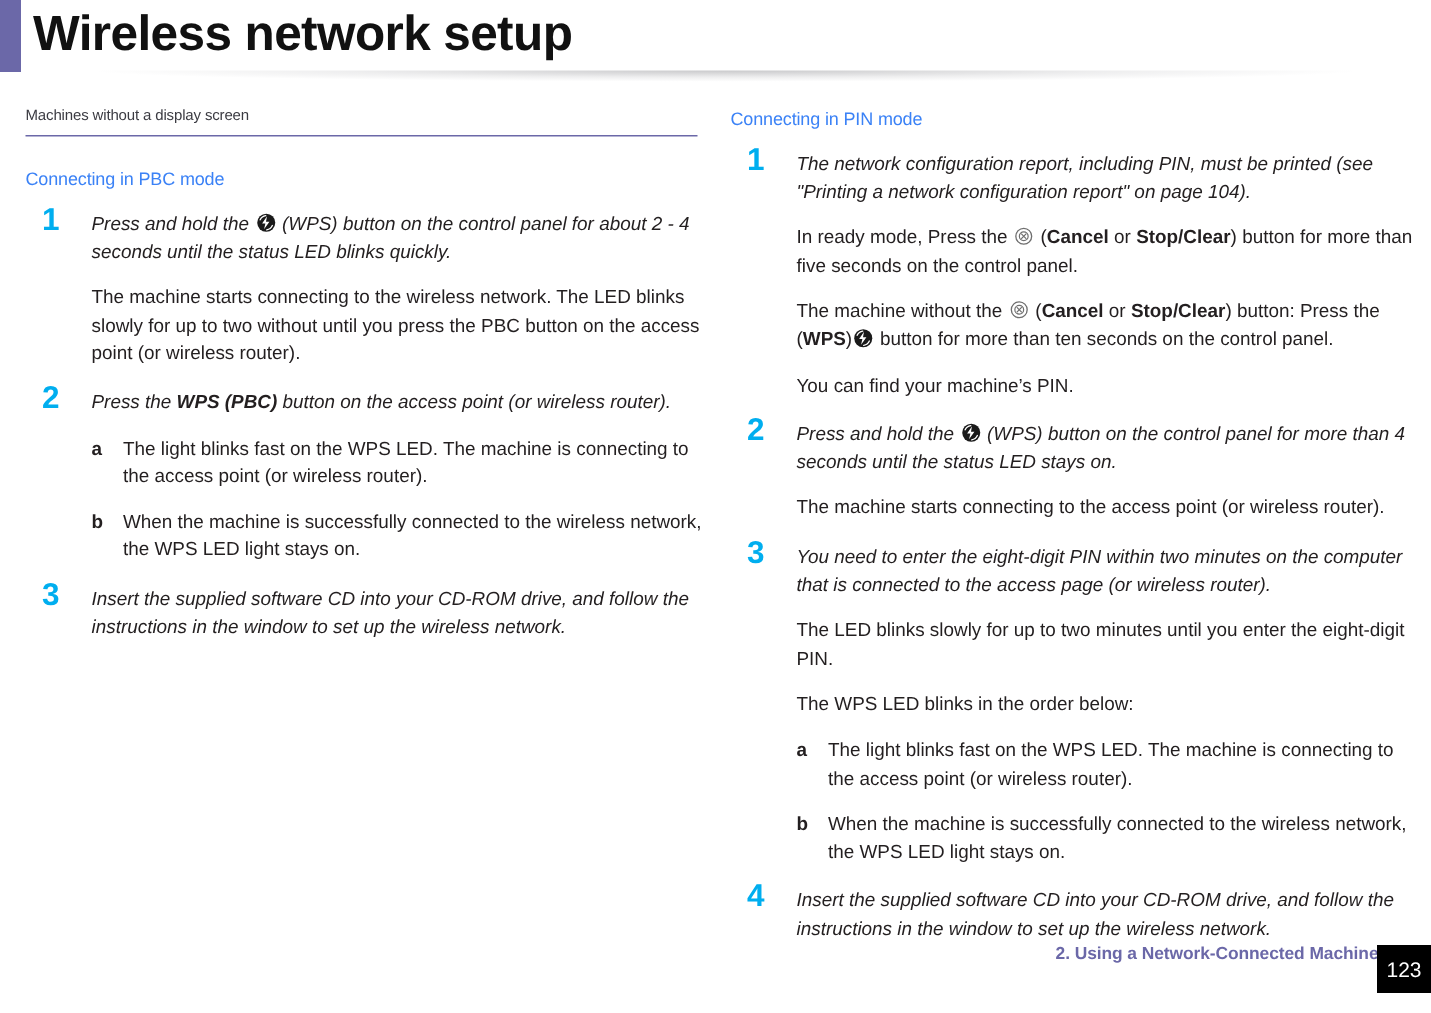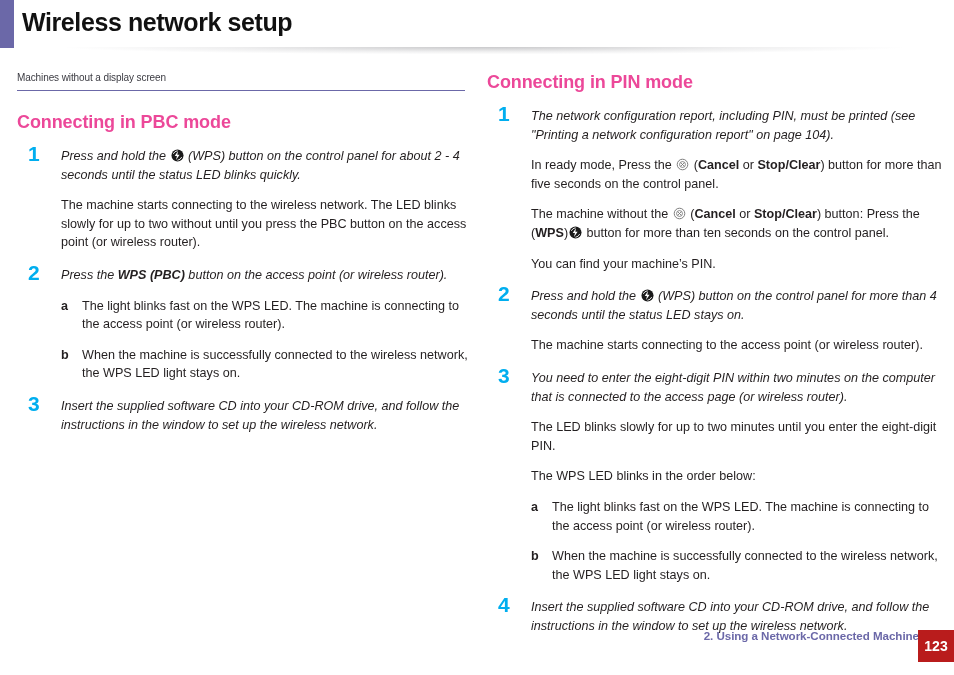--- a/index.html
+++ b/index.html
@@ -26,21 +26,21 @@
     left: 0;
     top: 0;
     width: 14px;
     height: 48px;
     background: #6b68a8;
   }
   .header-title {
     position: absolute;
     left: 22px;
     top: -1px;
-    font-size: 25px;
+    font-size: 33px;
     font-weight: bold;
     letter-spacing: -0.4px;
     color: #111111;
     line-height: 46px;
     white-space: nowrap;
   }
   .header-rule {
     position: absolute;
     left: 14px;
     top: 47px;
@@ -68,23 +68,23 @@
     font-size: 10px;
     font-weight: normal;
     color: #3b3b42;
     letter-spacing: -0.1px;
     margin: 10px 0 0 0;
     padding-bottom: 7px;
     border-bottom: 1.5px solid #6b68a8;
     width: 448px;
   }
   .h3 {
-    font-size: 18px;
-    font-weight: bold;
-    color: #ec4899;
+    font-size: 12px;
+    font-weight: normal;
+    color: #3b82f6;
     letter-spacing: -0.1px;
     margin: 21px 0 0 0;
   }
   .h3.first-right {
     margin-top: 10px;
   }
 
   
   .step {
     position: relative;
@@ -167,24 +167,24 @@
     color: #6b68a8;
     letter-spacing: -0.05px;
     white-space: nowrap;
   }
   .footer-page {
     position: absolute;
     right: 0;
     top: 1px;
     width: 36px;
     height: 32px;
-    background: #b91c1c;
+    background: #000000;
     color: #ffffff;
     font-size: 14px;
-    font-weight: bold;
+    font-weight: normal;
     text-align: center;
     line-height: 32px;
   }
 </style>
 </head>
 <body>
 
 <div class="header">
   <div class="header-accent"></div>
   <div class="header-title">Wireless network setup</div>

